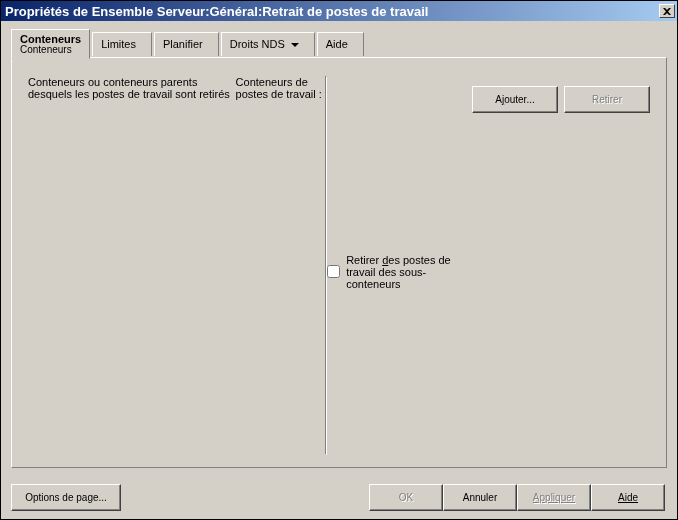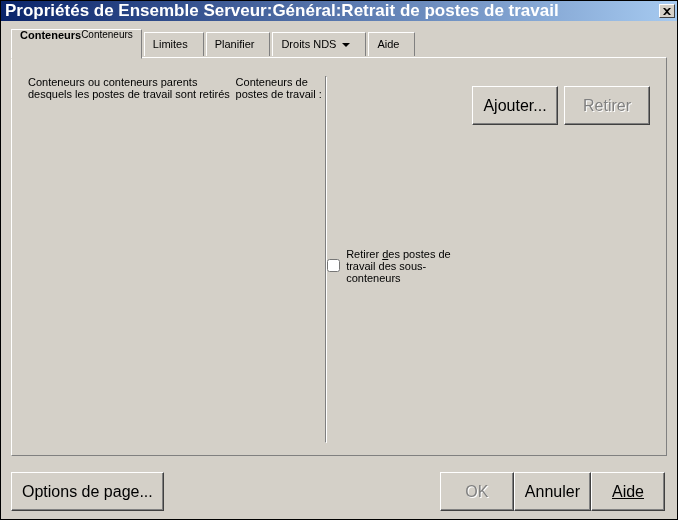--- a/index.html
+++ b/index.html
@@ -21,21 +21,21 @@
   }
   .titlebar {
     height: 20px;
     background: linear-gradient(to right, #0a246a, #a6caf0);
     color: #fff;
     display: flex;
     align-items: center;
     justify-content: space-between;
     padding: 0 2px 0 4px;
     font-weight: bold;
-    font-size: 17px;
+    font-size: 13px;
   }
   .titlebar .title-text {
     white-space: nowrap;
     overflow: hidden;
   }
   .titlebar .close-btn {
     width: 16px;
     height: 14px;
     background: #d4d0c8;
     border-top: 1px solid #fff;
@@ -80,21 +80,21 @@
     white-space: nowrap;
     line-height: 1;
     position: relative;
     top: 3px;
   }
   .tab.active {
     font-weight: bold;
     border-right: 1px solid #808080;
     height: 30px;
     top: 0;
-    flex-direction: row;
+    flex-direction: column;
     align-items: flex-start;
     justify-content: center;
     gap: 0;
     padding: 0 8px;
     border-bottom: 1px solid #d4d0c8;
     margin-bottom: -1px;
     text-align: center;
   }
   .tab.active .sub {
     font-weight: normal;
@@ -148,29 +148,29 @@
     margin: 0;
   }
   .panel-buttons {
     margin-top: 10px;
     display: flex;
     justify-content: flex-end;
     gap: 6px;
   }
   .btn {
     min-width: 86px;
-    height: 39px;
+    height: 27px;
     background: #d4d0c8;
     border-top: 1px solid #fff;
     border-left: 1px solid #fff;
     border-right: 1px solid #404040;
     border-bottom: 1px solid #404040;
     box-shadow: inset -1px -1px 0 #808080;
     font-family: inherit;
-    font-size: 16px;
+    font-size: 10px;
     padding: 0 10px;
     box-sizing: border-box;
     cursor: default;
     text-align: center;
   }
   .btn.disabled {
     color: #808080;
     text-shadow: 1px 1px 0 #fff;
   }
   .bottom-bar {
@@ -246,16 +246,17 @@
       </div>
     </div>
 
   </div>
 
   <div class="bottom-bar">
     <button class="btn" style="min-width:110px;">Options de page...</button>
     <span class="spacer"></span>
     <button class="btn disabled">OK</button>
     <button class="btn">Annuler</button>
+    <button class="btn disabled"><span class="u">Appliquer</span></button>
     <button class="btn"><span class="u">Aide</span></button>
   </div>
 
 </div>
 
 </body></html>

